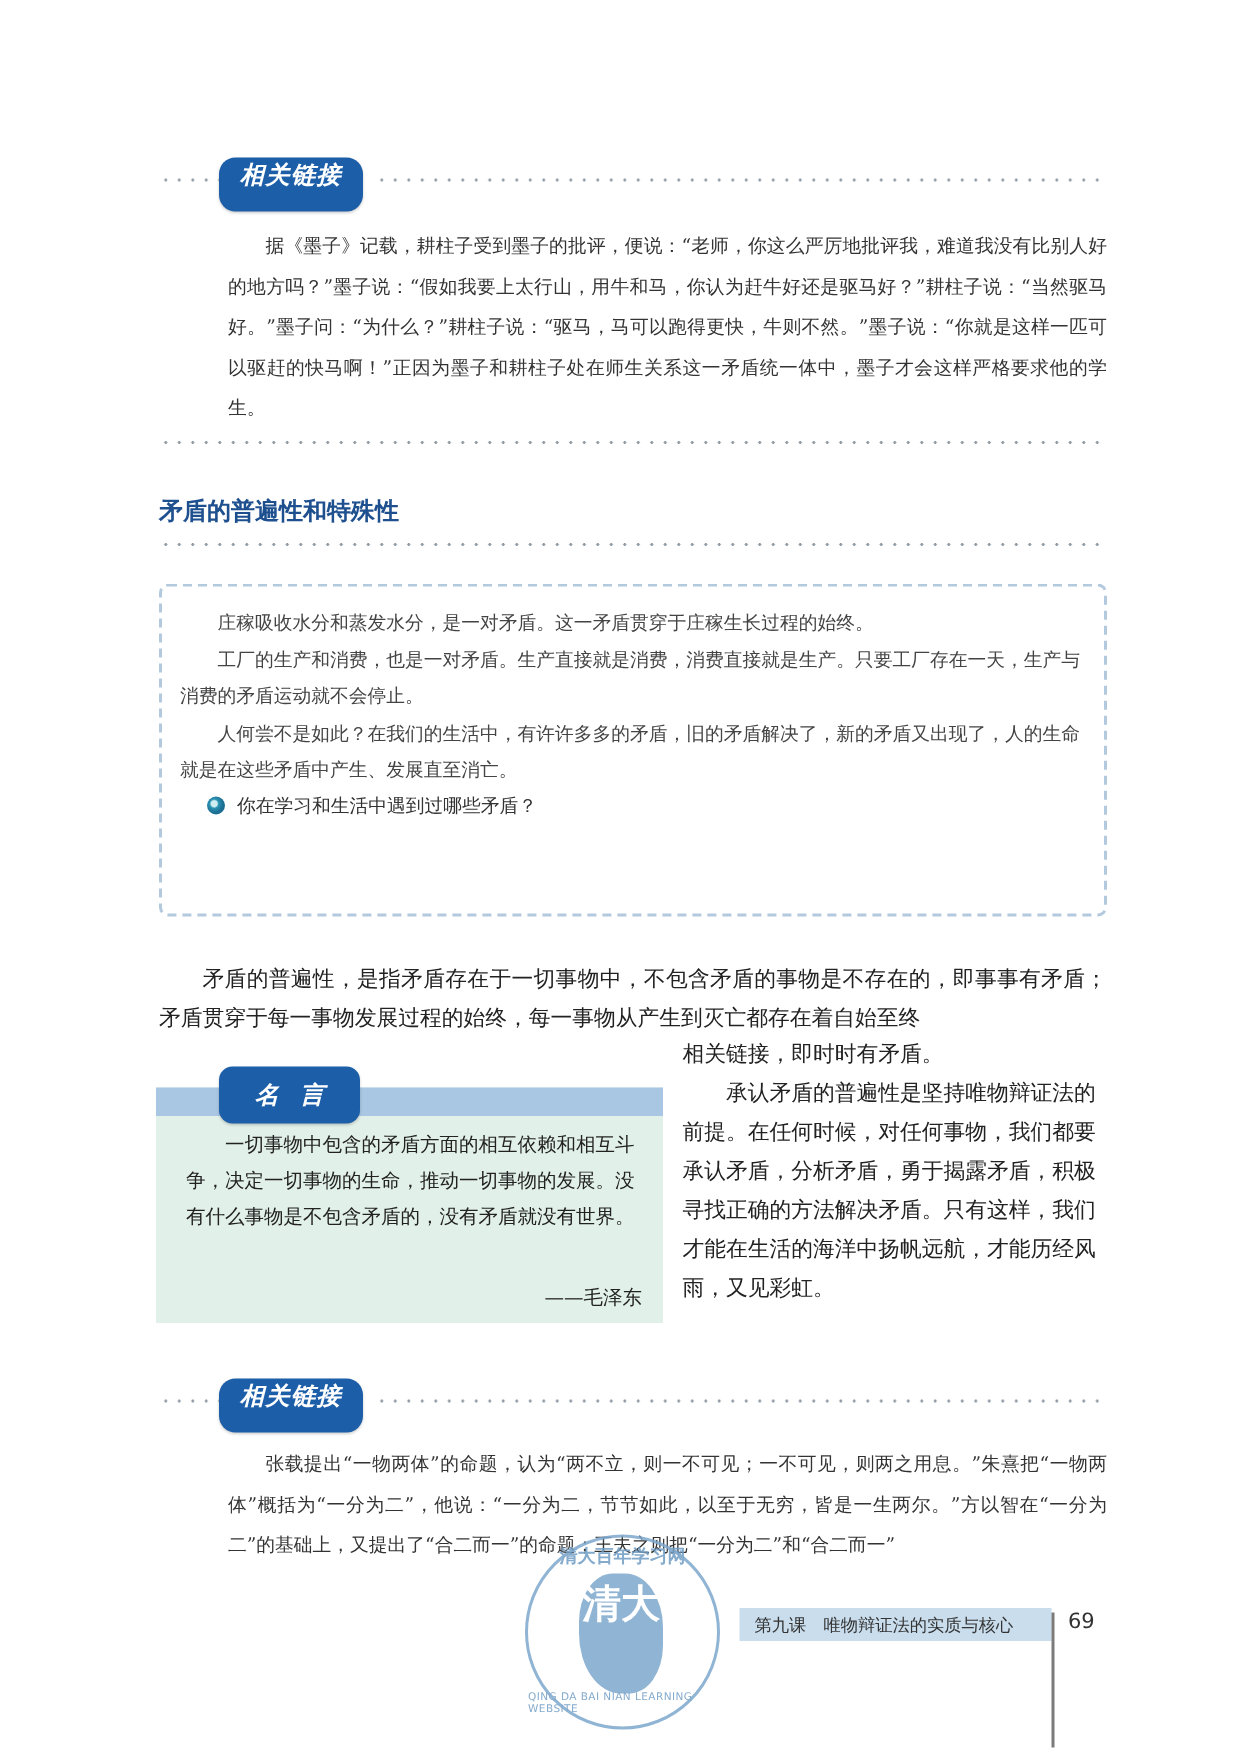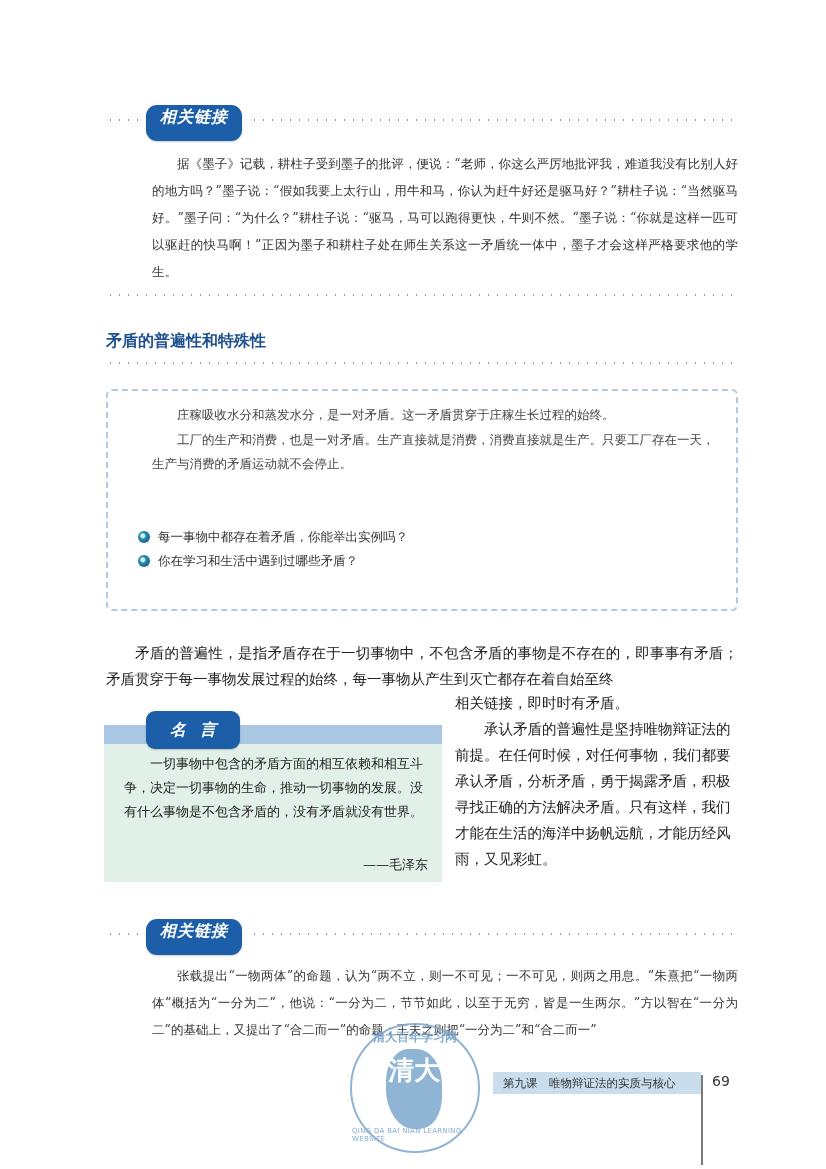--- a/index.html
+++ b/index.html
@@ -10,21 +10,21 @@
 
   .pill { position: absolute; background: #1d5ea8; color: #fff; border-radius: 11px; font-family: "DejaVu Sans", "Liberation Sans", sans-serif; font-weight: bold; font-style: italic; font-size: 16px; letter-spacing: 1px; text-align: center; line-height: 24px; height: 36px; box-shadow: 0 1px 2px rgba(0,0,0,0.2); }
 
   .link-text { position: absolute; font-size: 12.5px; line-height: 27px; color: #333; text-align: justify; }
   .link-text p { text-indent: 2em; margin-left: 44px; }
 
   .section-title { position: absolute; left: 106px; top: 331px; font-family: "DejaVu Sans", "Liberation Sans", sans-serif; font-weight: bold; font-size: 16px; color: #1e4f8e; }
 
   .case-box { position: absolute; left: 106px; top: 389px; width: 632px; height: 222px; border: 2px dashed #b3c9dd; border-radius: 6px; }
   .case-box .body { position: absolute; left: 12px; top: 12px; width: 604px; font-size: 12.5px; line-height: 24.5px; color: #444; }
-  .case-box .body p { text-indent: 2em; margin-left: 32px; }
+  .case-box .body p { text-indent: 2em; }
   .questions { position: absolute; left: 30px; top: 134px; font-size: 12.5px; line-height: 24px; color: #333; }
   .q { display: flex; align-items: center; }
   .q .bullet { width: 12px; height: 12px; border-radius: 50%; background: radial-gradient(circle at 40% 40%, #cfeef2 0 2px, #2b92b4 3px, #1b6e92 6px); margin-right: 8px; flex: none; }
 
   .main-text { position: absolute; font-size: 14.5px; line-height: 26px; color: #222; }
   .main-para1 { left: 106px; top: 640px; width: 632px; text-indent: 2em; text-align: justify; }
   .main-right { left: 455px; top: 690px; width: 283px; }
   .main-right p.indent { text-indent: 2em; }
 
   .quote-box { position: absolute; left: 104px; top: 725px; width: 338px; height: 157px; background: #e2f0ea; }
@@ -55,26 +55,23 @@
 </div>
 <div class="dotline" style="left:106px; top:294px; width:632px;"></div>
 
 <div class="section-title">矛盾的普遍性和特殊性</div>
 <div class="dotline" style="left:106px; top:362px; width:632px;"></div>
 
 <div class="case-box">
   <div class="body">
     <p>庄稼吸收水分和蒸发水分，是一对矛盾。这一矛盾贯穿于庄稼生长过程的始终。</p>
     <p>工厂的生产和消费，也是一对矛盾。生产直接就是消费，消费直接就是生产。只要工厂存在一天，生产与消费的矛盾运动就不会停止。</p>
+    <p>人何尝不是如此？在我们的生活中，有许许多多的矛盾，旧的矛盾解决了，新的矛盾又出现了，人的生命就是在这些矛盾中产生、发展直至消亡。</p>
   </div>
   <div class="questions">
-    <div class="q">
-      <span class="bullet"></span>
-      <span>每一事物中都存在着矛盾，你能举出实例吗？</span>
-    </div>
     <div class="q">
       <span class="bullet"></span>
       <span>你在学习和生活中遇到过哪些矛盾？</span>
     </div>
   </div>
 </div>
 
 <div class="main-text main-para1">矛盾的普遍性，是指矛盾存在于一切事物中，不包含矛盾的事物是不存在的，即事事有矛盾；矛盾贯穿于每一事物发展过程的始终，每一事物从产生到灭亡都存在着自始至终</div>
 <div class="main-text main-right">
   <p>相关链接，即时时有矛盾。</p>

